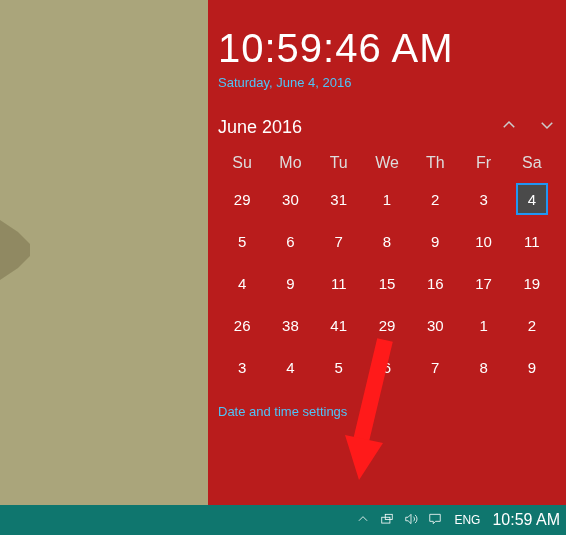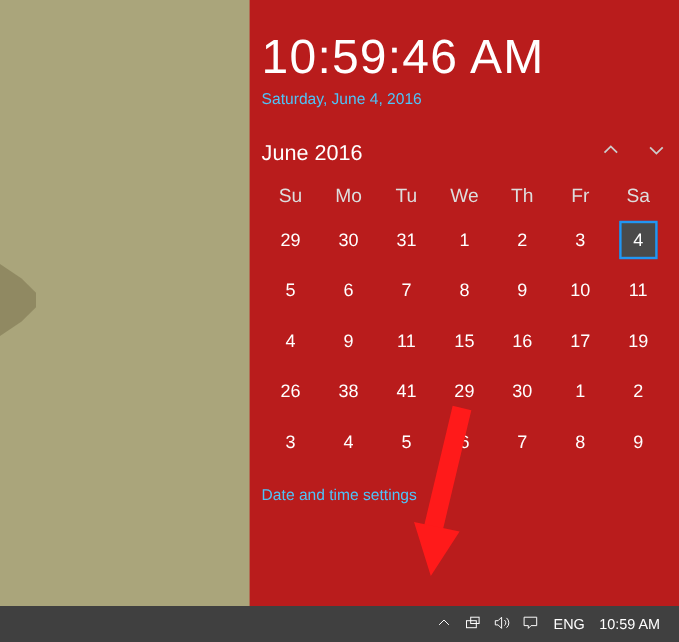--- a/index.html
+++ b/index.html
@@ -13,25 +13,25 @@
   .nav{display:flex;gap:20px;}
   .nav span{cursor:pointer;color:#ccc;}
   .nav svg{width:18px;height:18px;stroke:#ccc;stroke-width:2;fill:none;}
   table.cal{width:100%;border-collapse:collapse;margin-top:10px;table-layout:fixed;}
   table.cal th{font-weight:400;font-size:16px;color:#ddd;padding:6px 0;}
   table.cal td{text-align:center;font-size:15px;height:42px;color:#fff;cursor:pointer;}
   td.other{color:#9e9e9e;}
   td.today span.cellwrap{display:inline-flex;width:32px;height:32px;align-items:center;justify-content:center;border:2px solid #2196f3;background:#4a4a4a;}
   .settings-link{color:#4fc3f7;font-size:13px;margin-top:16px;display:inline-block;cursor:pointer;}
   
-  .taskbar{position:absolute;left:0;bottom:0;width:566px;height:30px;background:#404040;display:flex;align-items:center;justify-content:flex-end;padding:0 16px;gap:12px;color:#fff;font-size:12px;}
+  .taskbar{position:absolute;left:0;bottom:0;width:566px;height:30px;background:#0f766e;display:flex;align-items:center;justify-content:flex-end;padding:0 6px;gap:12px;color:#fff;font-size:12px;}
   .tray-icons{display:flex;align-items:center;gap:10px;}
   .tray-icons svg{width:14px;height:14px;stroke:#fff;fill:none;stroke-width:1.4;}
   .lang{font-size:12px;}
-  .tb-clock{font-size:12px;}
+  .tb-clock{font-size:16px;}
   
   .arrow{position:absolute;left:345px;top:335px;width:60px;height:150px;pointer-events:none;}
 </style>
 </head>
 <body>
 
 <div class="wall-shape"></div>
 
 <div class="panel">
   <div class="clock">10:59:46 AM</div>

